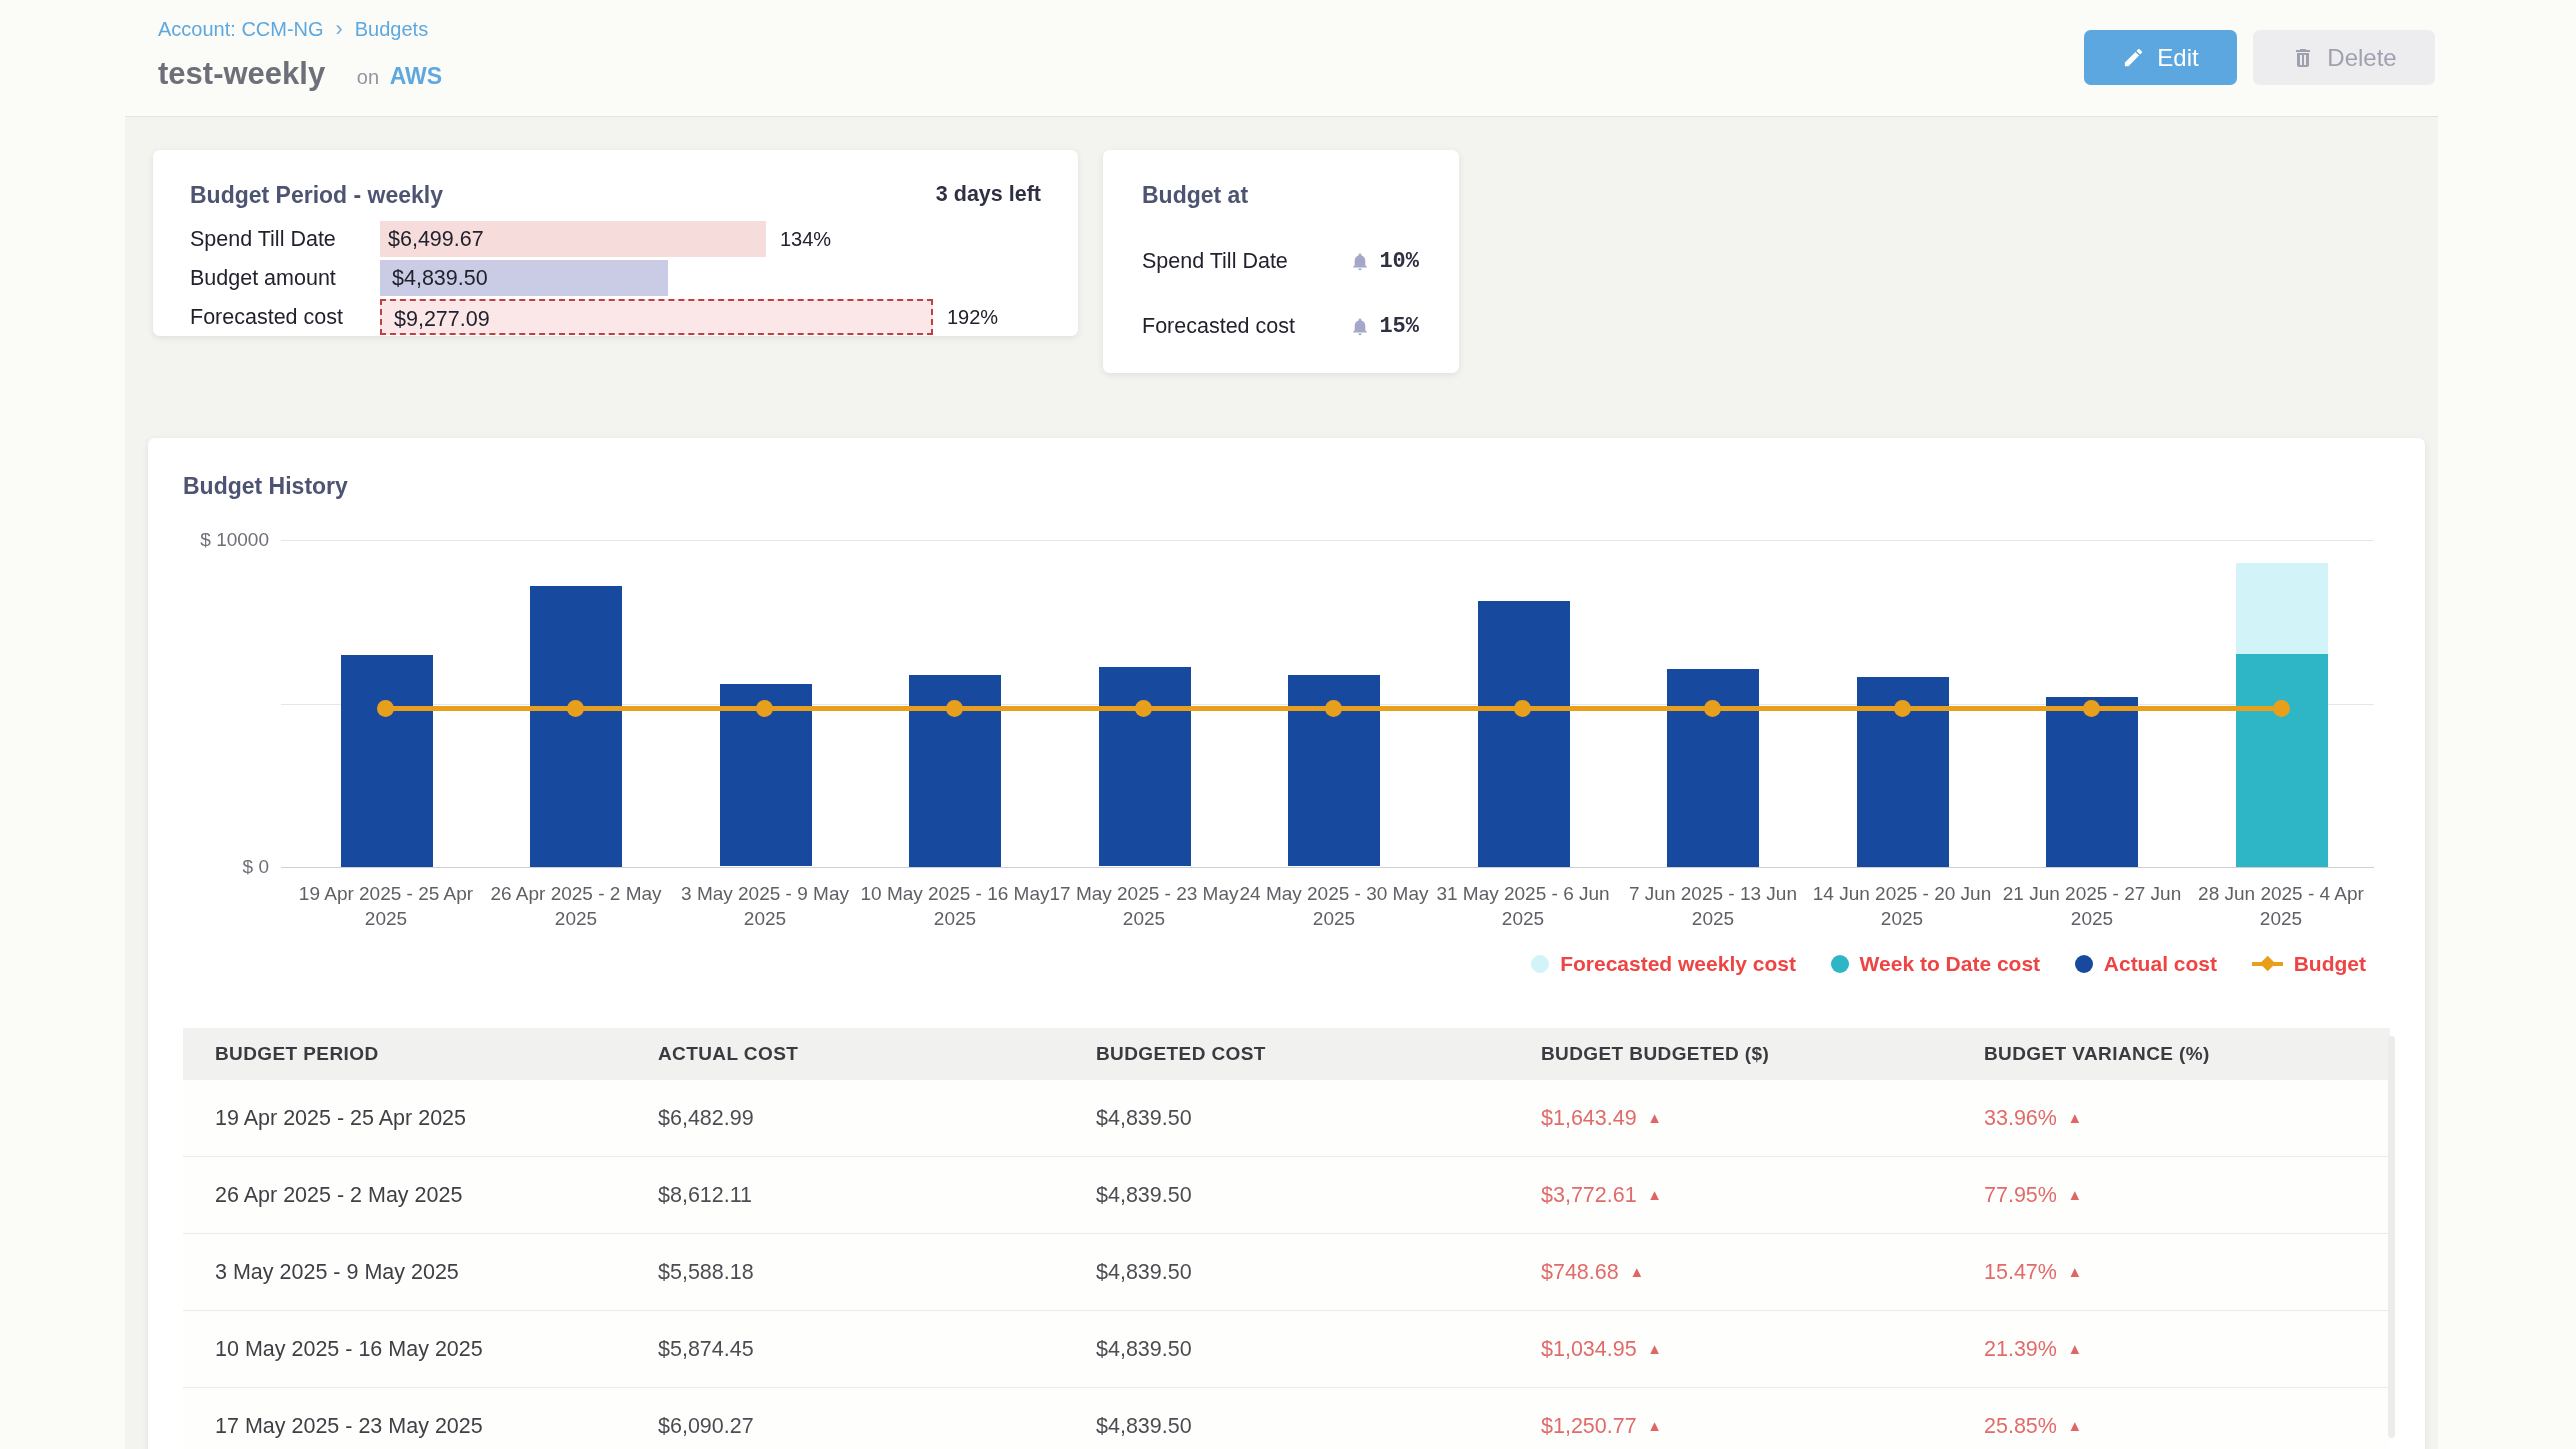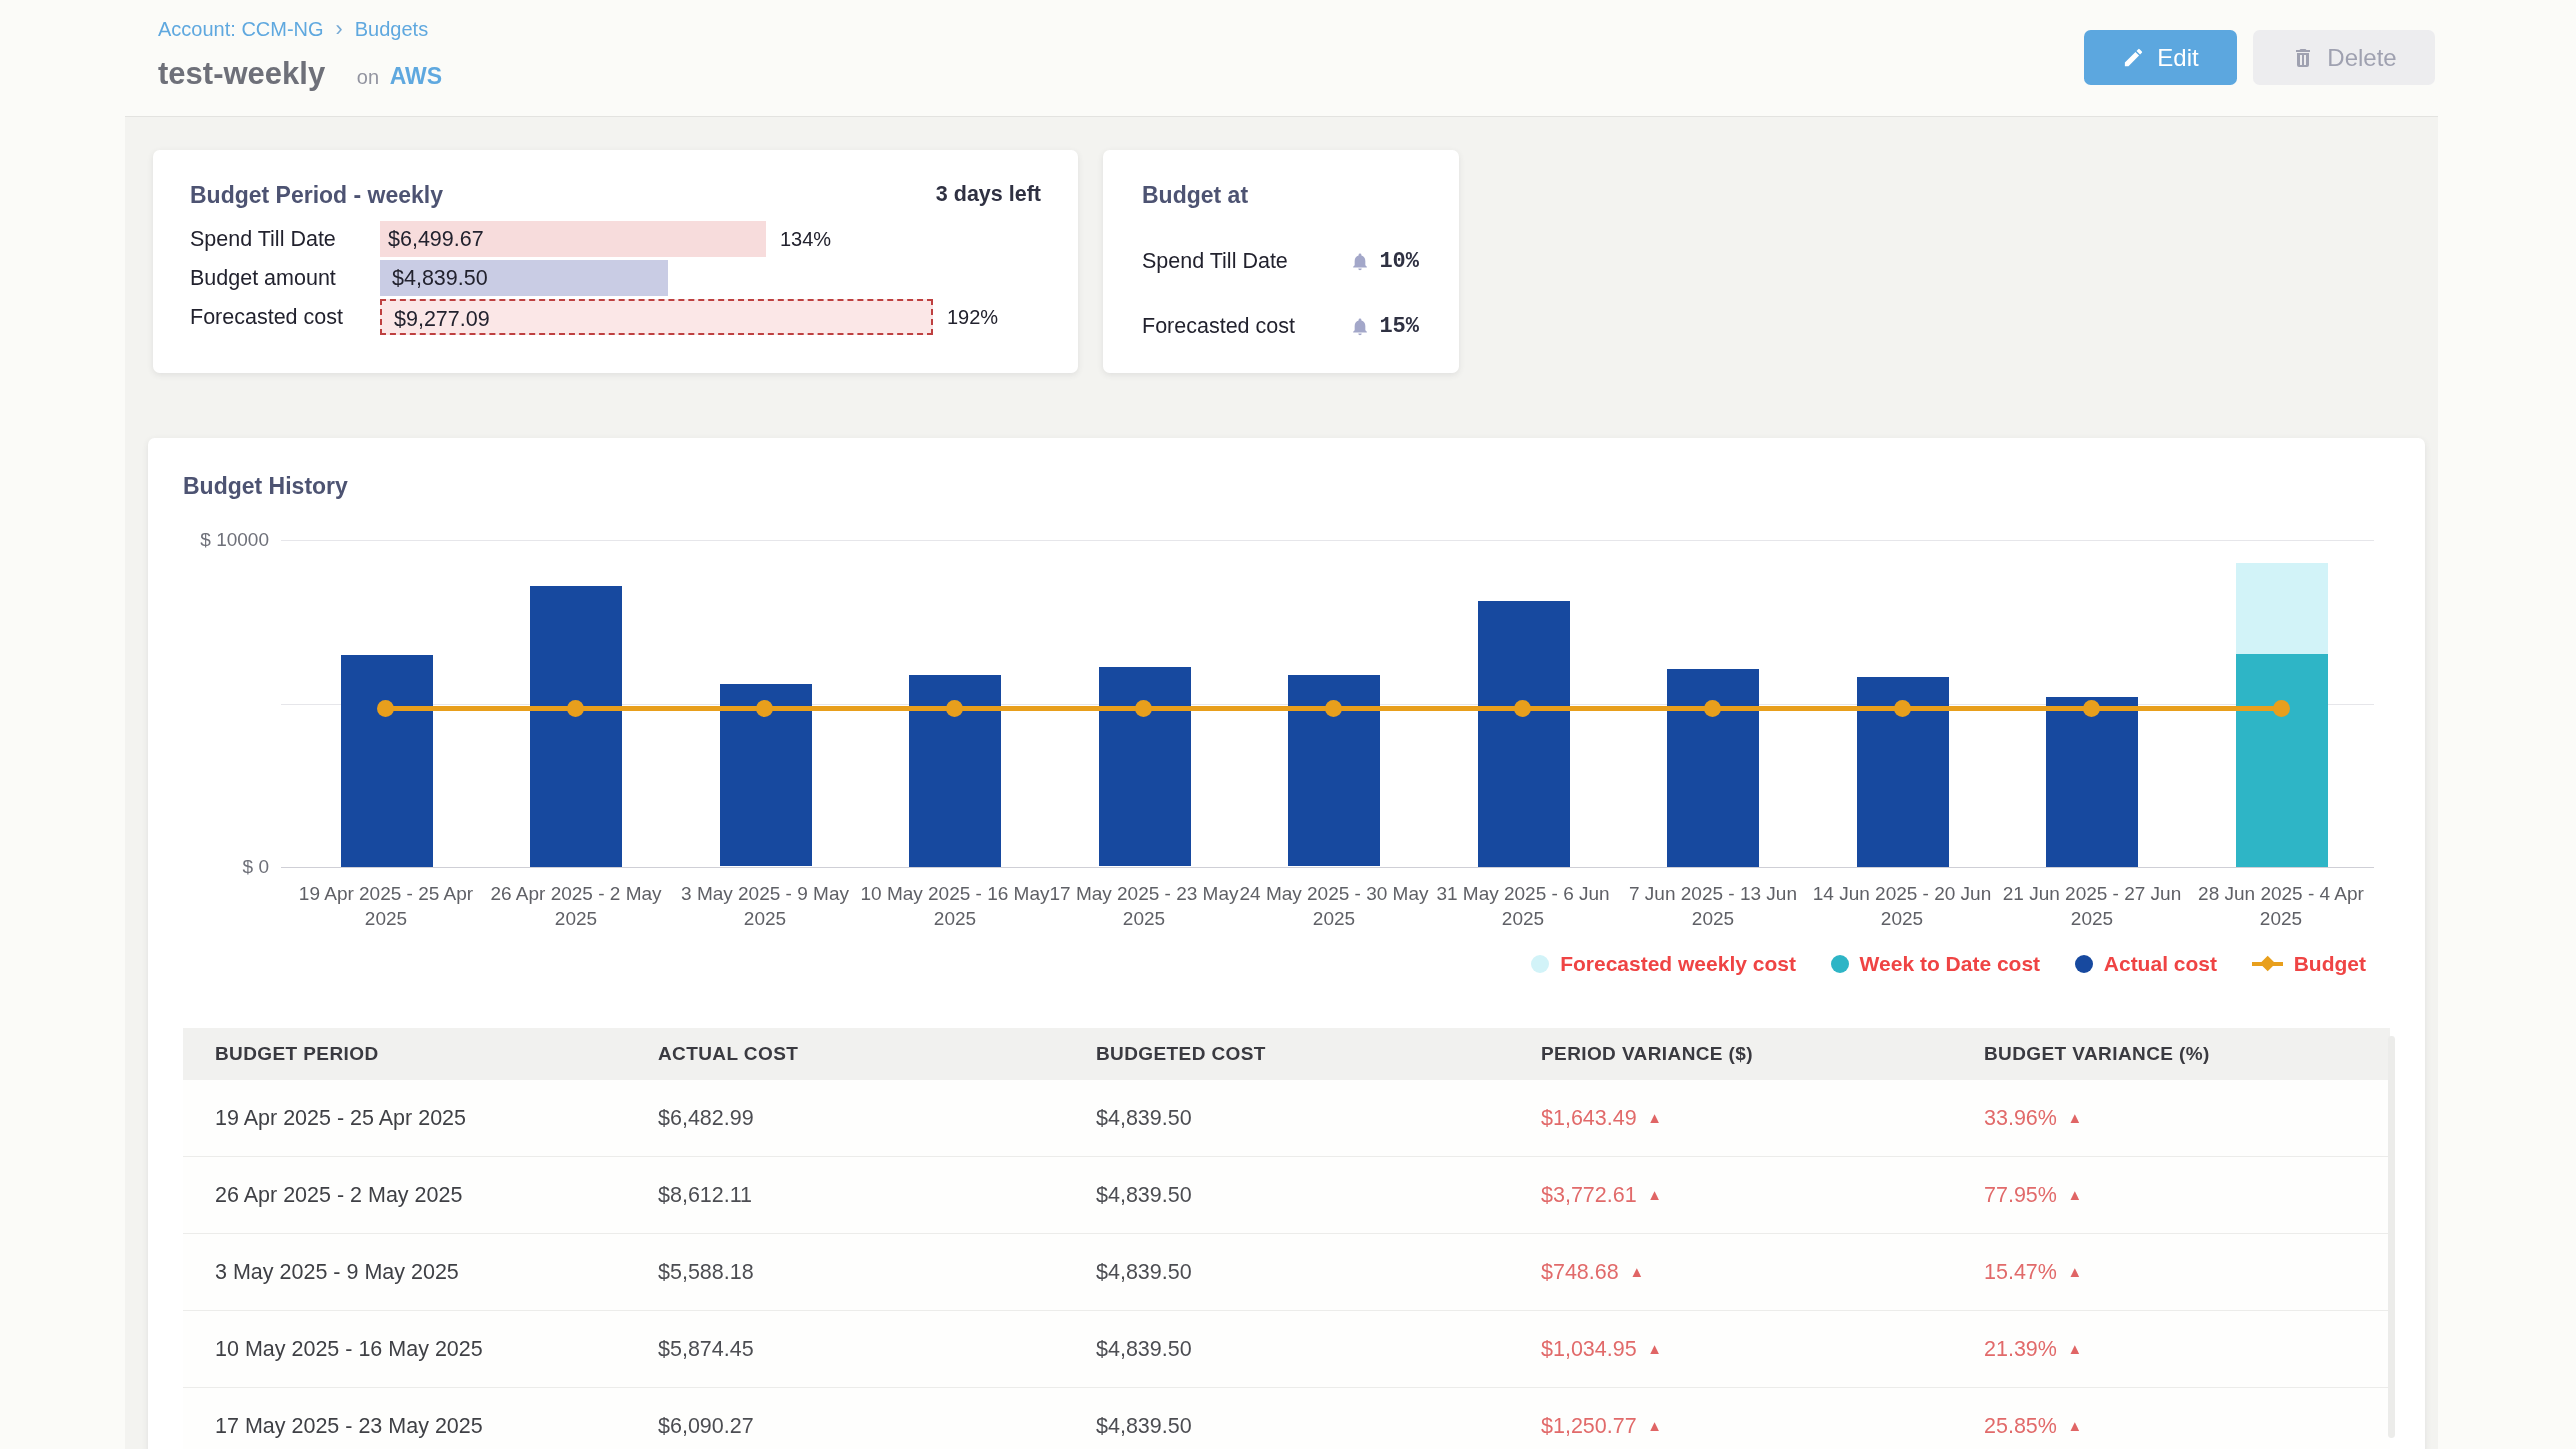--- a/index.html
+++ b/index.html
@@ -21,21 +21,21 @@
   #budget-title{font-size:31px;font-weight:bold;color:#6e7079;}
   #title-on{font-size:20px;color:#9294a0;margin-left:21px;}
   #title-platform{font-size:23px;font-weight:bold;color:#5fa8df;}
   .btn{display:flex;align-items:center;justify-content:center;gap:12px;
        height:55px;border-radius:6.7px;font-size:24px;box-sizing:border-box;cursor:pointer;}
   #edit-btn{left:2084px;top:30px;width:153px;background:#5ca7df;color:#ffffff;}
   #delete-btn{left:2253px;top:30px;width:182px;background:#ededef;color:#9fa1b0;}
 
   
   .card{background:#ffffff;border-radius:6.7px;box-shadow:0 2px 6.7px rgba(60,60,70,0.10);}
-  #period-card{left:153px;top:150px;width:925px;height:223px;}
+  #period-card{left:153px;top:150px;width:925px;height:186px;}
   #alerts-card{left:1103px;top:150px;width:356px;height:223px;}
   #history-card{left:148px;top:438px;width:2277px;height:1047px;}
 
   .card-title{font-size:23px;font-weight:600;color:#4d5372;}
   #period-title{left:37px;top:32px;}
   #days-left{right:37px;top:32px;font-size:21.5px;font-weight:600;color:#2f3142;}
 
   .pr-label{position:absolute;left:37px;height:36px;line-height:36px;font-size:21.5px;color:#22222e;}
   .pr-bar{position:absolute;left:227px;height:36px;line-height:36px;font-size:21.5px;color:#22222e;
           box-sizing:border-box;padding-left:12px;white-space:nowrap;}
@@ -219,21 +219,21 @@
       <div class="legend-item">
         <span class="legend-line"></span>
         <span class="legend-text">Budget</span>
       </div>
     </div>
   <div id="table">
       <div class="t-head">
         <div>BUDGET PERIOD</div>
         <div>ACTUAL COST</div>
         <div>BUDGETED COST</div>
-        <div>PERIOD VARIANCE ($)</div>
+        <div>BUDGET BUDGETED ($)</div>
         <div>BUDGET VARIANCE (%)</div>
       </div>
       <div class="t-row">
         <div class="period">19 Apr 2025 - 25 Apr 2025</div>
         <div>$6,482.99</div>
         <div>$4,839.50</div>
         <div class="variance">
           <span>$1,643.49</span>
           <span class="tri">▲</span>
         </div>

